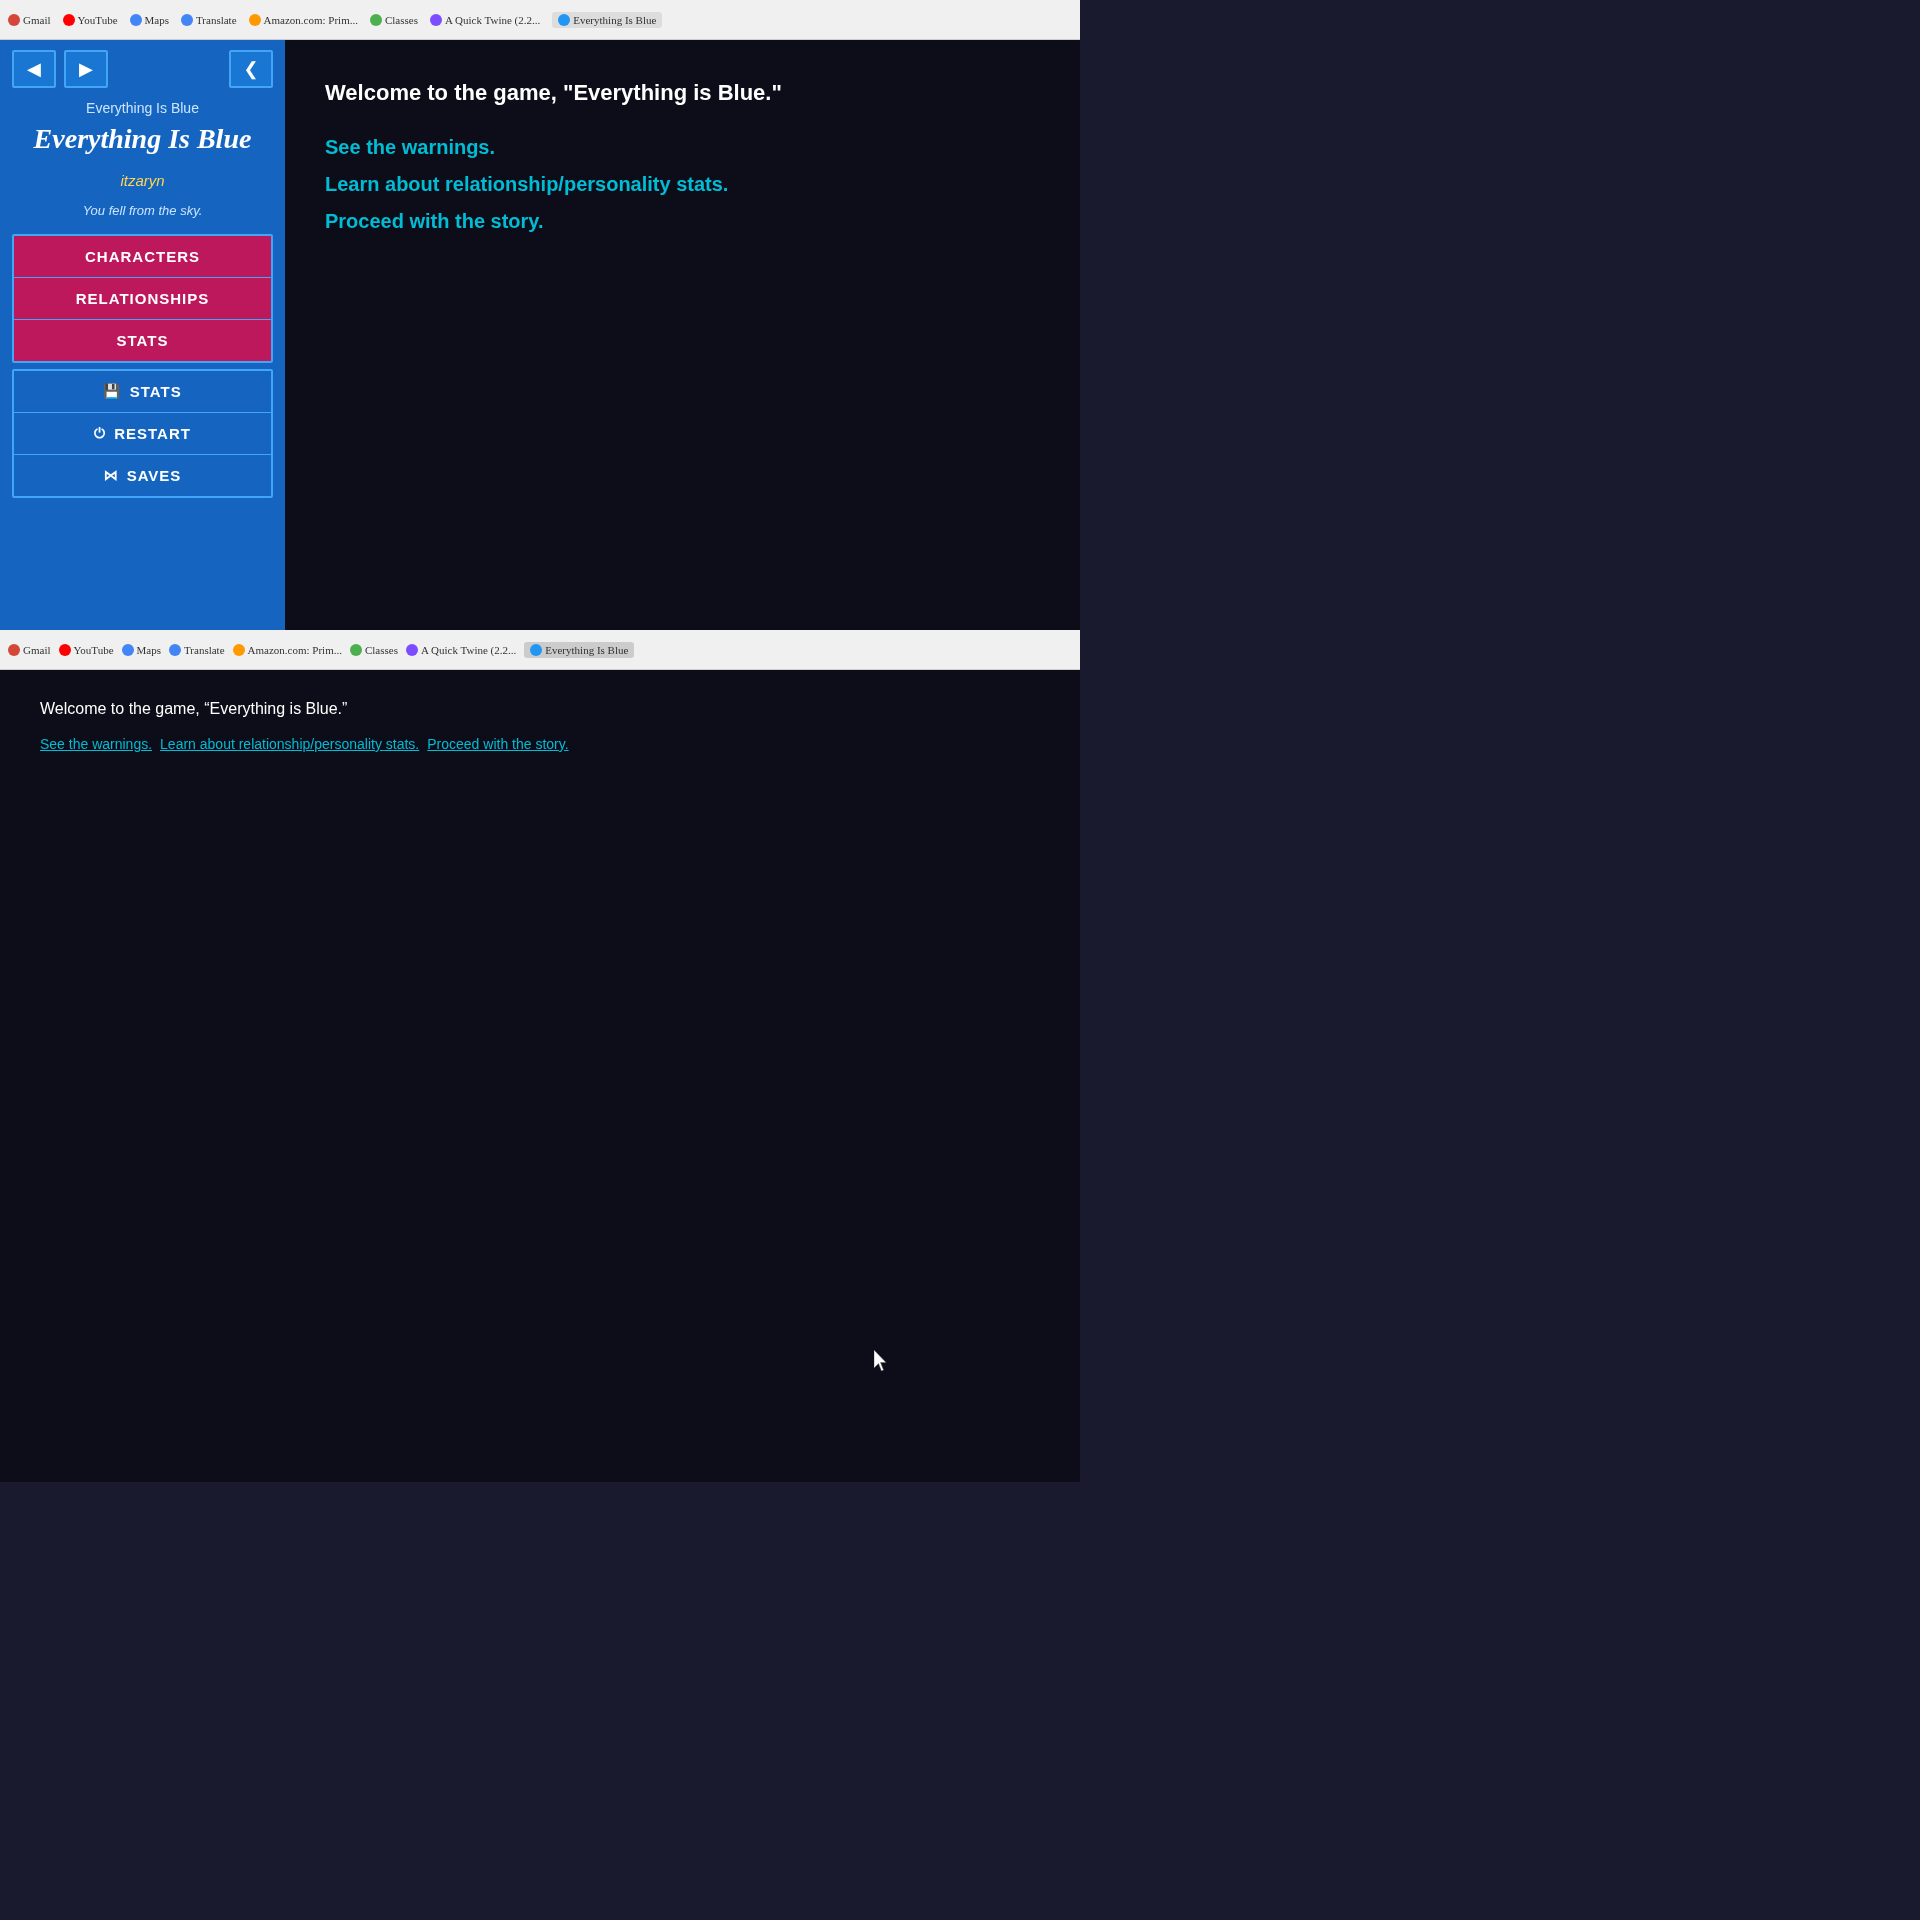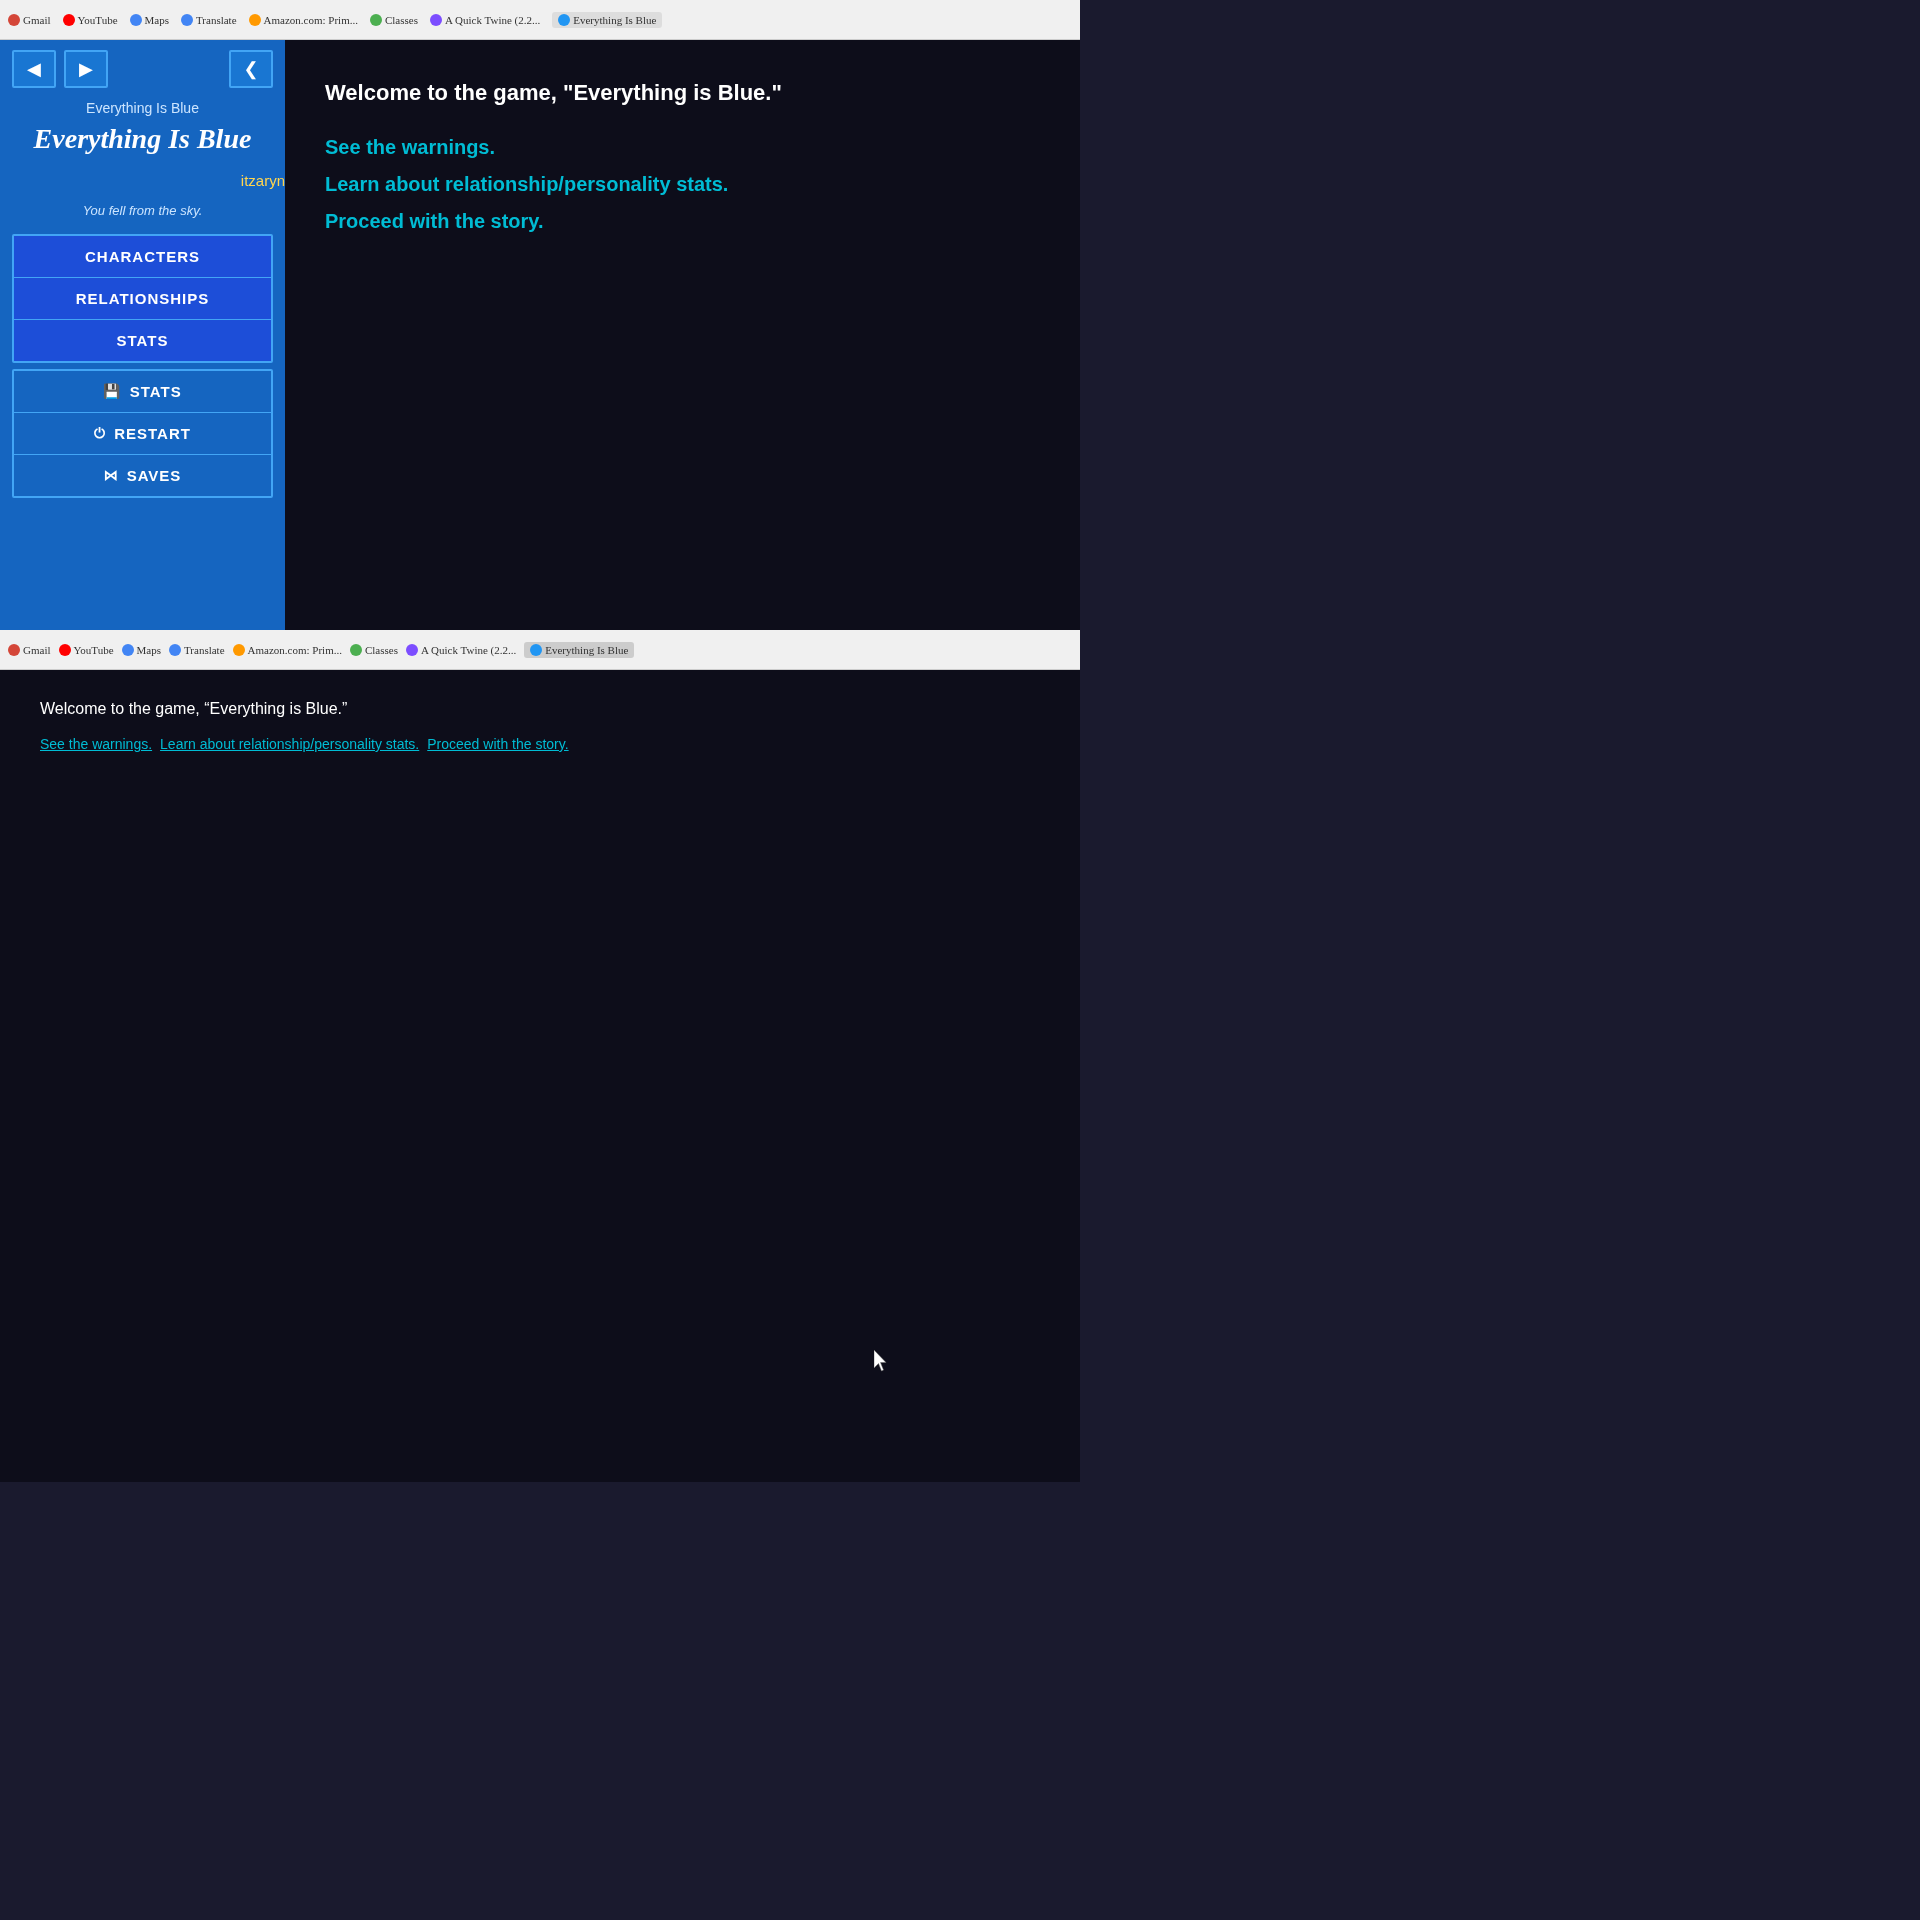--- a/index.html
+++ b/index.html
@@ -84,41 +84,42 @@
       font-weight: bold;
       text-align: center;
       padding: 4px 12px 12px;
       font-style: italic;
       font-family: Georgia, serif;
       line-height: 1.2;
     }
     .sidebar-author {
       color: #ffd54f;
       font-size: 15px;
-      text-align: right;
+      text-align: center;
       padding: 4px 0 10px;
       font-family: Arial, sans-serif;
+      font-style: italic;
     }
     .sidebar-tagline {
       color: #cce5ff;
       font-size: 13px;
       text-align: center;
       padding: 4px 0 16px;
       font-family: Arial, sans-serif;
       font-style: italic;
     }
     .sidebar-menu-group {
       margin: 0 12px 6px;
       border: 2px solid #42a5f5;
       border-radius: 2px;
     }
     .sidebar-menu-item {
       display: block;
       width: 100%;
-      background: #1d4ed8;
+      background: #be185d;
       color: #ffffff;
       border: none;
       border-bottom: 1px solid #42a5f5;
       padding: 12px 8px;
       font-size: 15px;
       font-weight: bold;
       text-align: center;
       cursor: pointer;
       font-family: Arial, sans-serif;
       letter-spacing: 1px;

